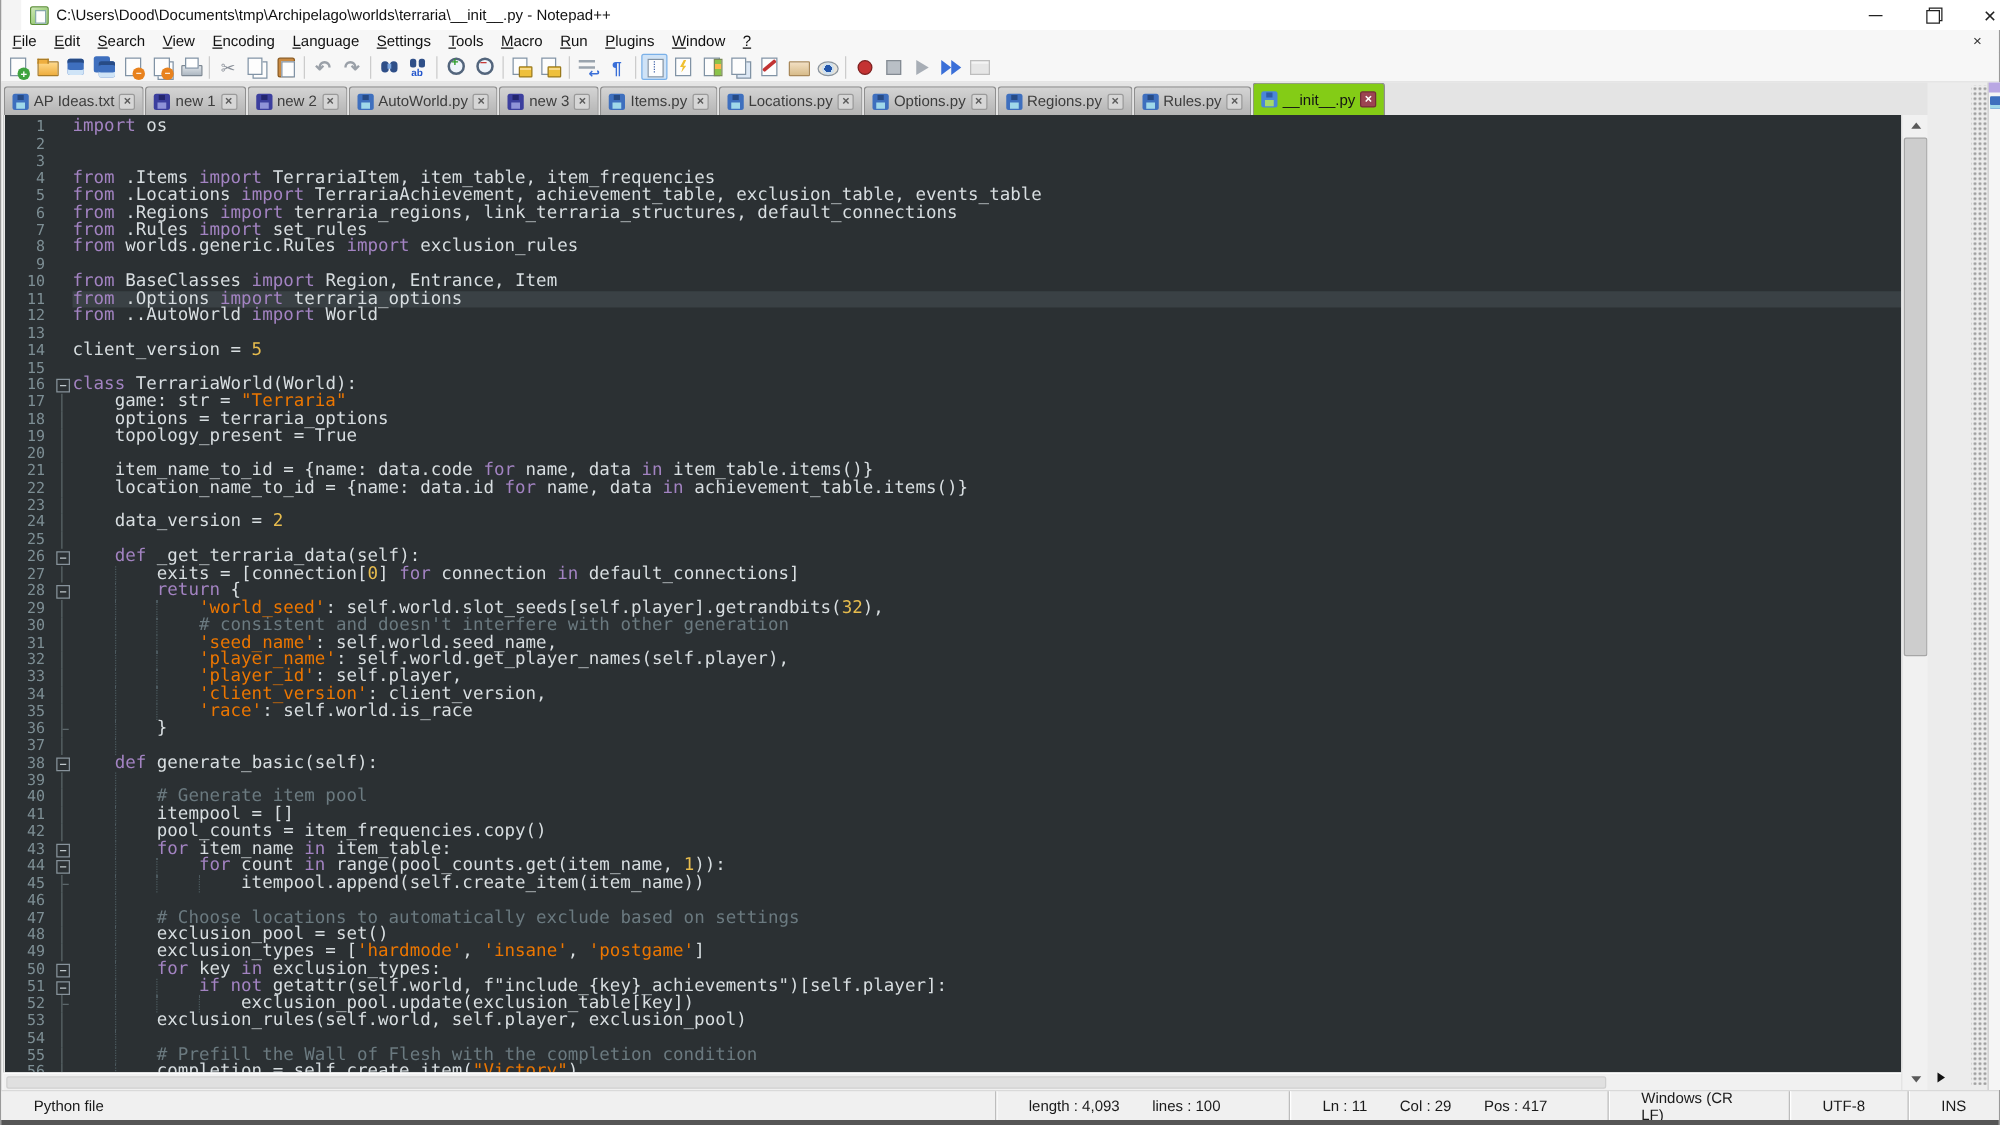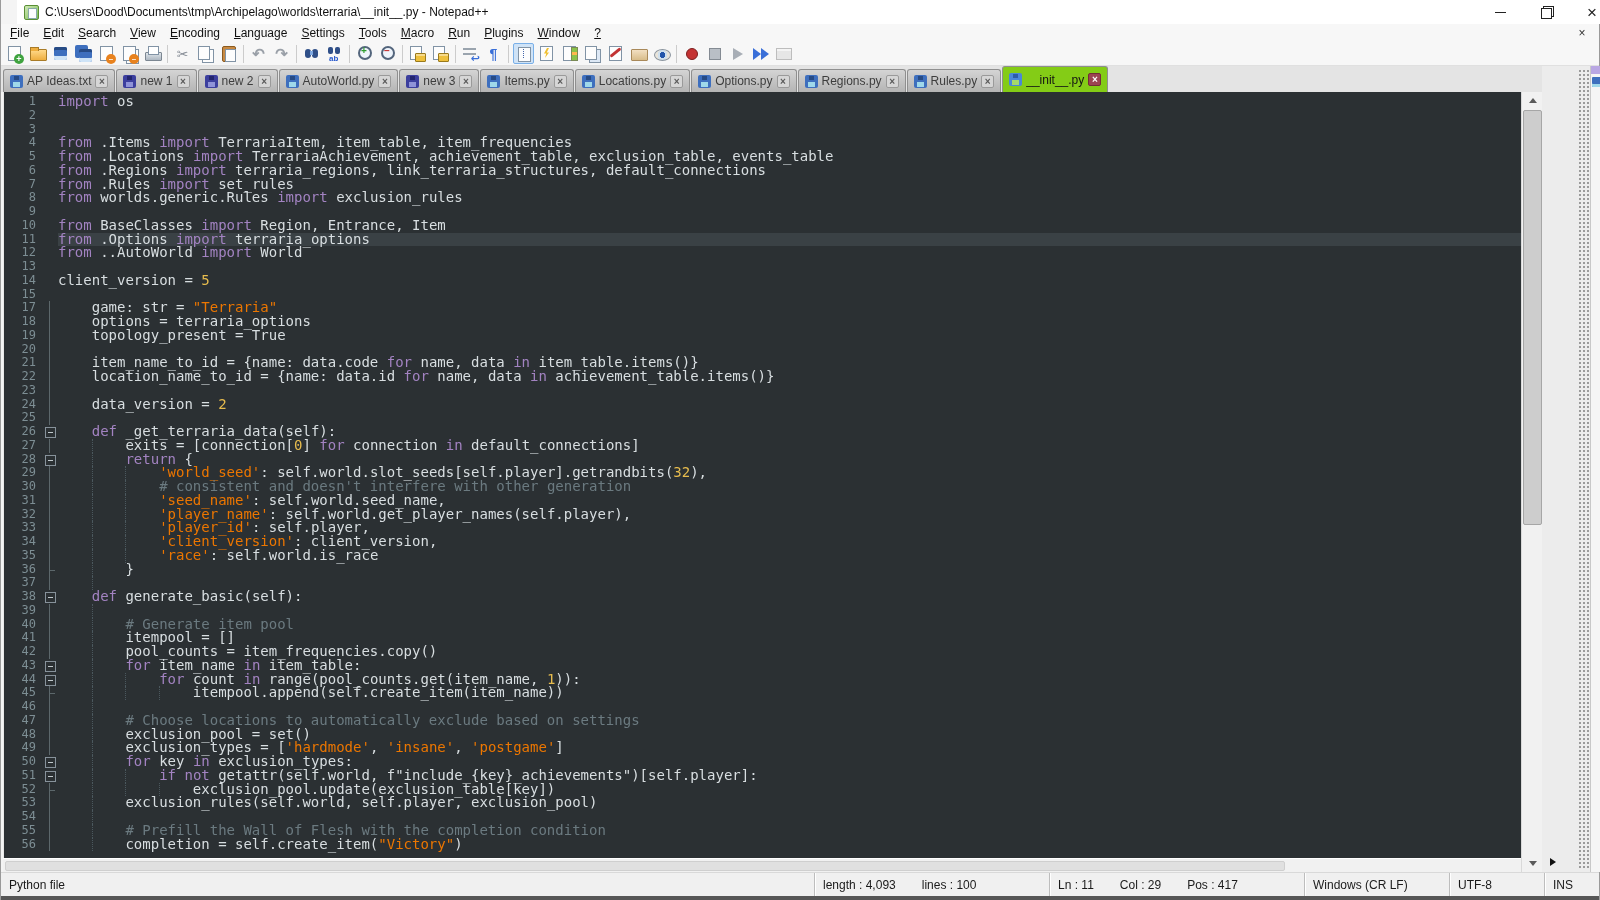--- a/index.html
+++ b/index.html
@@ -117,21 +117,21 @@
   #hthumb { position:absolute; left:2px; top:2px; width:1280px; height:10px; background:#e0e0e0; border:1px solid #cfcfcf; border-radius:2px; }
   #right-edge { position:absolute; left:1541px; top:66px; width:59px; height:806px; background:#ececec; }
   #grip { position:absolute; left:35px; top:2px; width:13px; height:800px; background-image:radial-gradient(#9a9a9a 1px, transparent 1.2px); background-size:4px 4px; background-position:1px 1px; }
   #grip-arrow-bottom { position:absolute; left:8px; bottom:6px; width:0; height:0; border-left:6px solid #111; border-top:4px solid transparent; border-bottom:4px solid transparent; }
   #side-panel { position:absolute; left:48px; top:0; width:11px; height:806px; background:#f5f5f5; border-left:1px solid #c8c8c8; }
   #side-panel-header { position:absolute; left:0; top:0; width:11px; height:8px; background:#b9a7e3; }
   #side-panel-floppy { position:absolute; left:1px; top:11px; width:9px; height:10px; background:#3e6fbe; border-radius:1px; box-shadow:inset 0 -3px 0 #9fd8ea; }
 
   
   #statusbar { position:absolute; left:0; top:872px; width:100%; height:24px; background:#f0f0f0; border-top:1px solid #d9d9d9; display:flex; align-items:center; font-size:12px; color:#1a1a1a; }
-  .scell { height:100%; display:flex; align-items:center; padding:0 8px; border-left:1px solid #bdbdbd; box-shadow:inset 1px 0 0 #ffffff; gap:26px; }
+  .scell { height:100%; display:flex; align-items:center; padding:0 26px; border-left:1px solid #bdbdbd; box-shadow:inset 1px 0 0 #ffffff; gap:26px; }
   .scell:first-child { border-left:none; box-shadow:none; flex:1; }
   #bottom-band { position:absolute; left:0; top:896px; width:100%; height:4px; background:#565656; }
 </style>
 </head>
 <body>
 
 <div id="win">
 
   <div id="titlebar">
     <span id="np-icon"></span>
@@ -336,20 +336,25 @@
         <span class="ln">14</span>
         <span class="fold "></span>
         <span class="code"><span class="tok-d">client_version = </span><span class="tok-m">5</span></span>
       </div>
       <div class="line">
         <span class="ln">15</span>
         <span class="fold "></span>
         <span class="code"></span>
       </div>
       <div class="line">
+        <span class="ln">16</span>
+        <span class="fold b"></span>
+        <span class="code"><span class="tok-k">class</span><span class="tok-d"> TerrariaWorld(World):</span></span>
+      </div>
+      <div class="line">
         <span class="ln">17</span>
         <span class="fold l"></span>
         <span class="code"><span class="tok-d">    game: str = </span><span class="tok-s">"Terraria"</span></span>
       </div>
       <div class="line">
         <span class="ln">18</span>
         <span class="fold l"></span>
         <span class="code"><span class="tok-d">    options = terraria_options</span></span>
       </div>
       <div class="line">
@@ -575,19 +580,19 @@
       <span>Ln : 11</span>
       <span>Col : 29</span>
       <span>Pos : 417</span>
     </div>
     <div class="scell" style="width:145px">
         <span>Windows (CR LF)</span>
       </div>
     <div class="scell" style="width:95px">
         <span>UTF-8</span>
       </div>
-    <div class="scell" style="width:55px">
+    <div class="scell" style="width:73px">
         <span>INS</span>
       </div>
   </div>
 
   <div id="bottom-band"></div>
 </div>
 
 </body></html>

